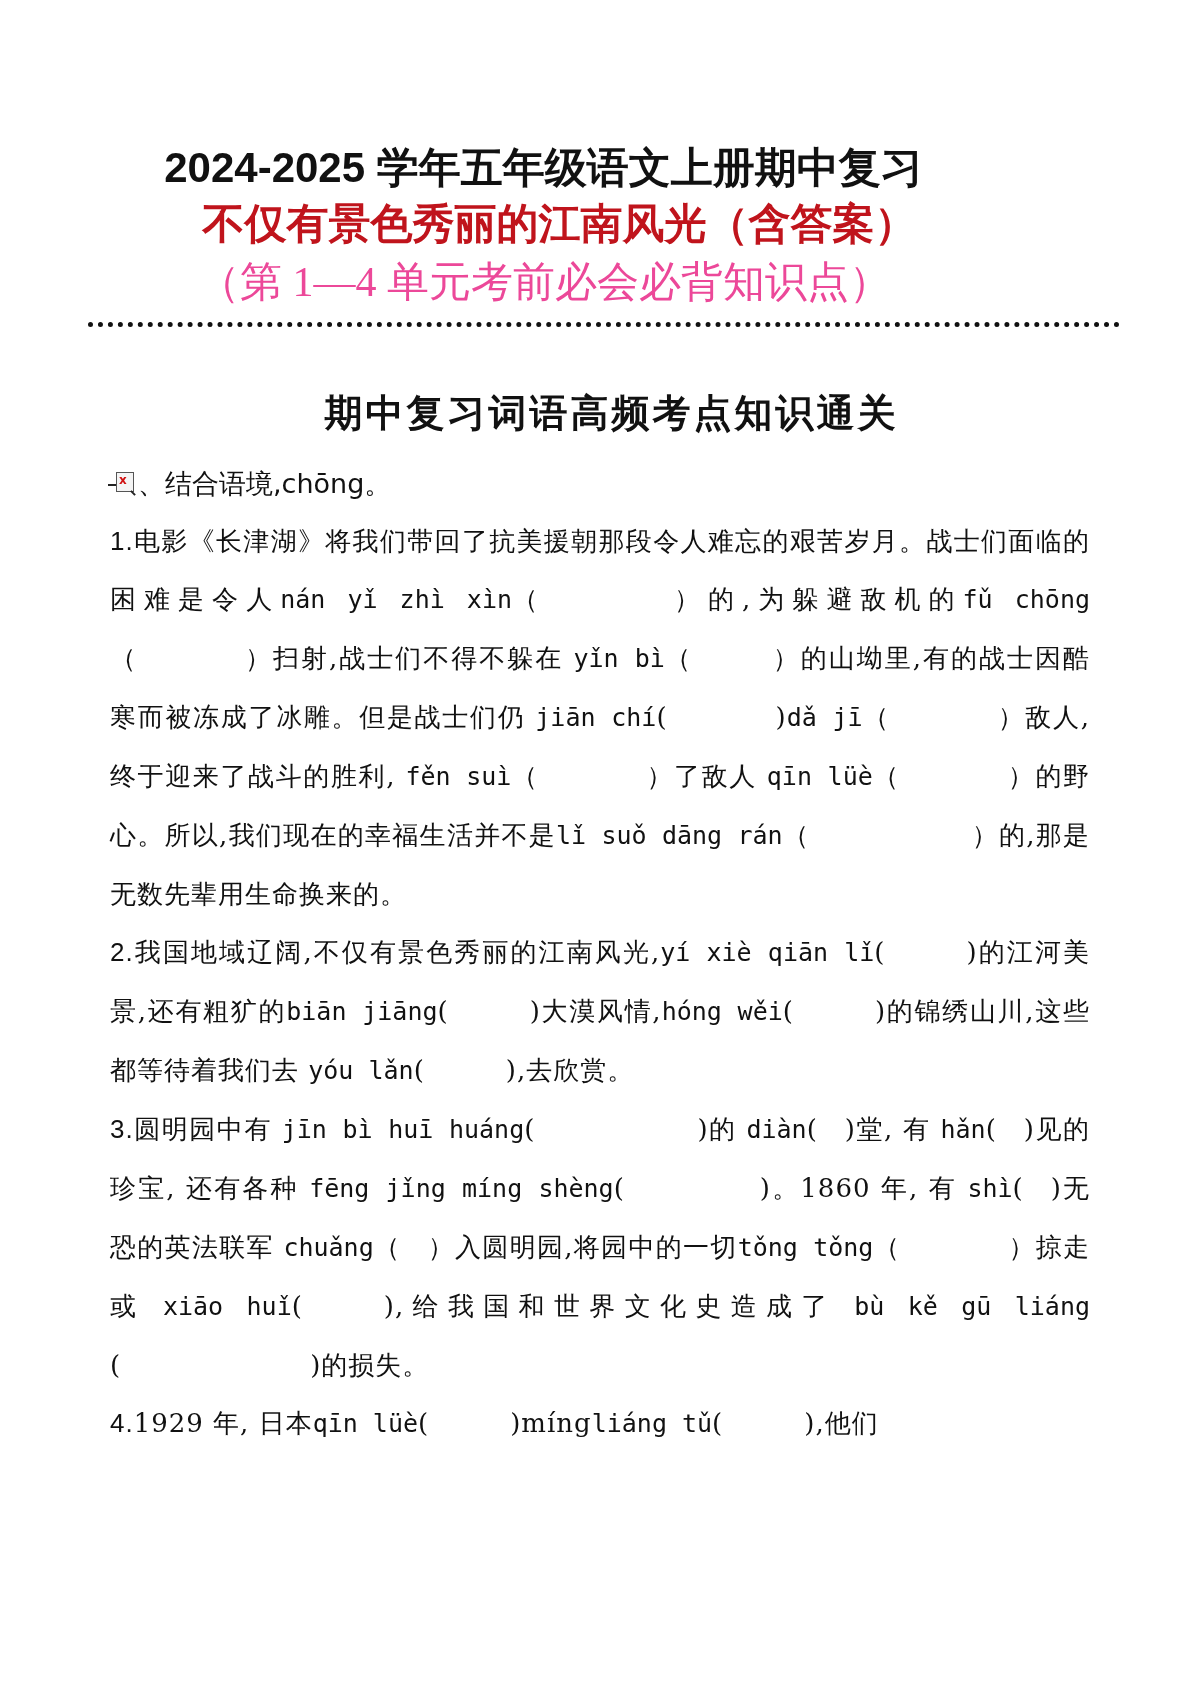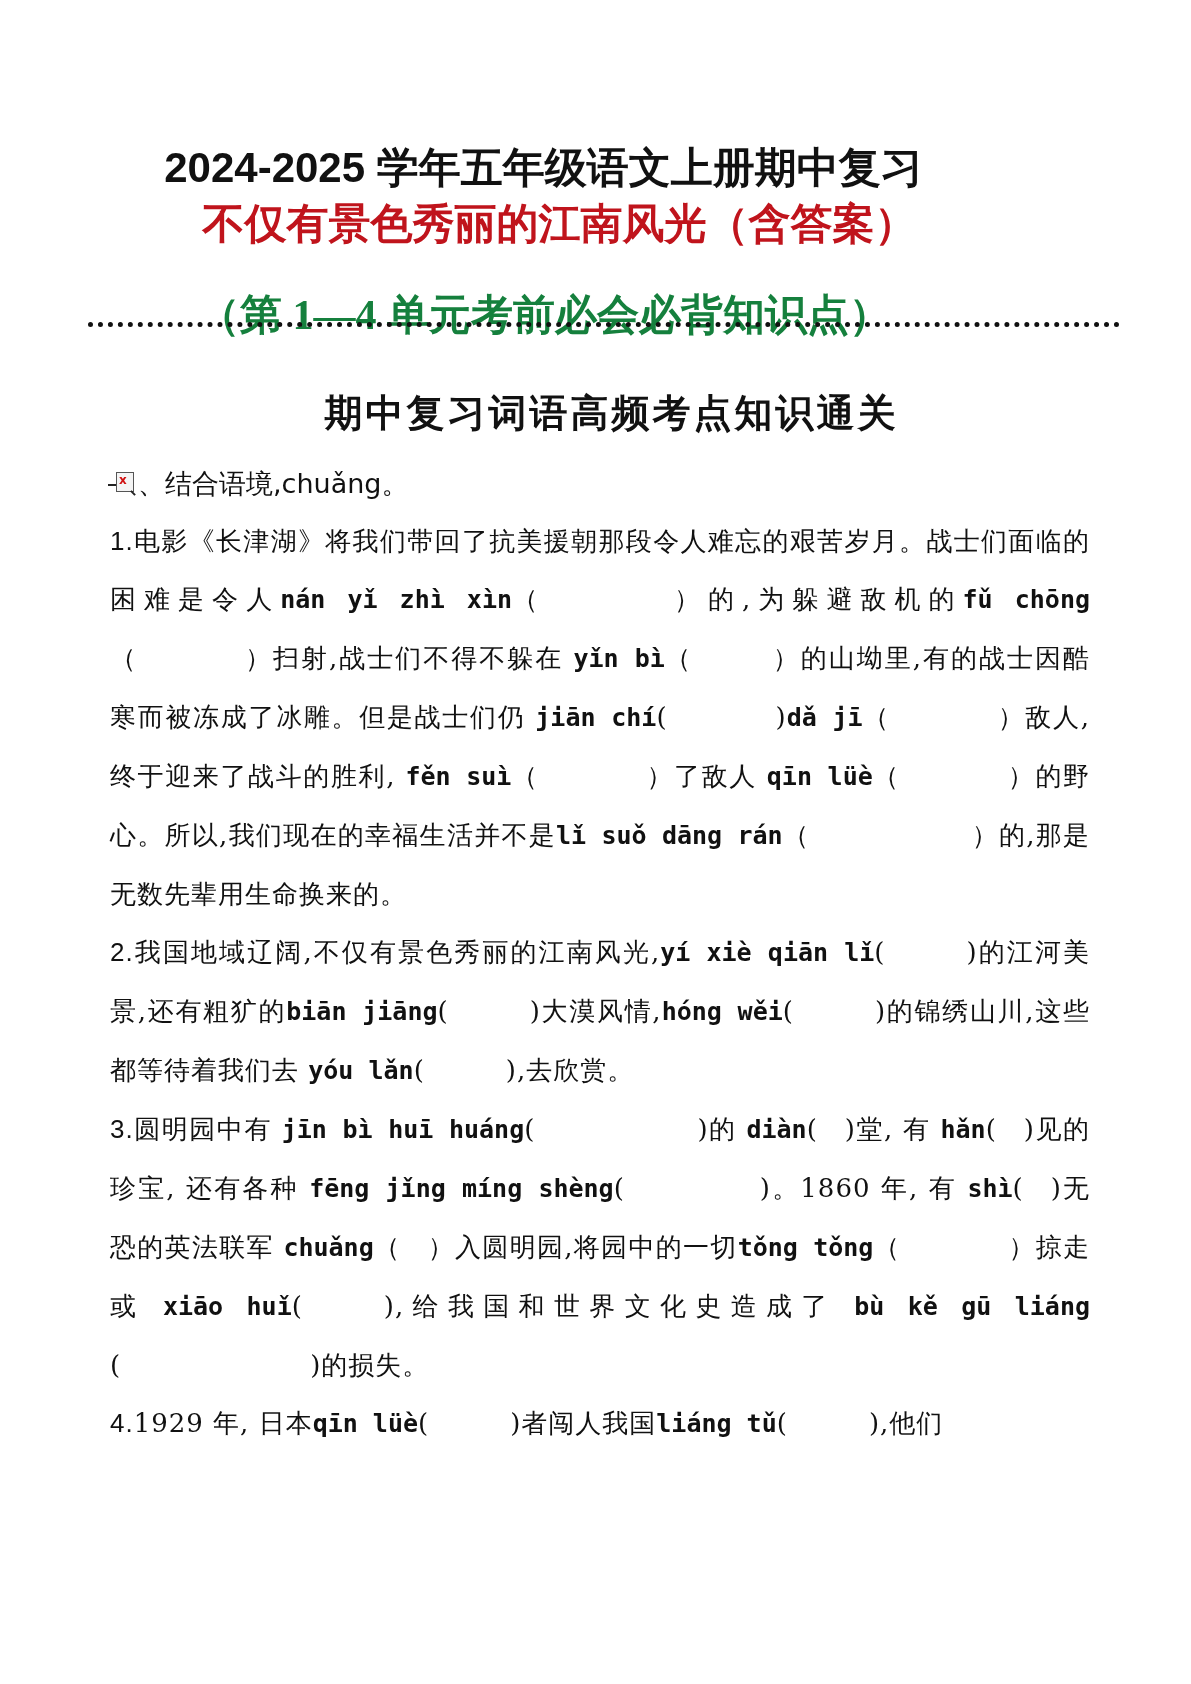--- a/index.html
+++ b/index.html
@@ -1,31 +1,31 @@
 <!DOCTYPE html>
 <html><head>
 <meta charset="utf-8">
 <style>
   html, body { margin:0; padding:0; background:#ffffff; }
   body { width:1191px; height:1684px; position:relative; overflow:hidden; color:#111; }
   .title-block { position:absolute; left:0; top:140px; width:1079px; text-align:center; }
   .title1 { font-family:"Liberation Sans", "DejaVu Sans", sans-serif; font-weight:bold; font-size:42px; line-height:56px; color:#111; letter-spacing:0px; margin-left:8px; }
   .title2 { font-family:"Liberation Sans", "DejaVu Sans", sans-serif; font-weight:bold; font-size:42px; line-height:56px; color:#c0141c; margin-left:40px; }
-  .title3 { font-family:"Liberation Serif", "DejaVu Serif", serif; font-weight:bold; font-size:42px; line-height:60px; color:#15803d; margin-left:10px;margin-top:33px; }
+  .title3 { font-family:"Liberation Serif", "DejaVu Serif", serif; font-weight:normal; font-size:42px; line-height:60px; color:#ec4899; margin-left:10px; }
   .dots { position:absolute; left:88px; top:322px; width:1032px; height:0; border-top:5px dotted #111; }
   .section-title { position:absolute; left:0; top:388px; width:1191px; text-align:center; font-family:"DejaVu Serif", "Liberation Serif", serif; font-weight:bold; font-size:38px; letter-spacing:3px;padding-left:16px; }
   .q-heading { position:absolute; left:108px; top:466px; font-family:"DejaVu Sans", "Liberation Sans", sans-serif; font-size:27px; display:flex; align-items:center; }
   .broken-img { position:relative; width:28px; height:28px; margin-right:2px; }
   .broken-img .box { position:absolute; left:8px; top:2px; width:16px; height:18px; border:1px solid #555; background:#f4f4f4; }
   .broken-img .x { position:absolute; left:11px; top:1px; color:#d01010; font-size:12px; font-weight:bold; line-height:18px; }
   .broken-img .line { position:absolute; left:0; top:14px; width:22px; height:2px; background:#222; }
   .broken-img .tail { position:absolute; left:22px; top:22px; width:6px; height:2px; background:#222; transform:rotate(45deg); }
   .body-text { position:absolute; left:110px; top:512px; width:980px; font-family:"DejaVu Serif", "Liberation Serif", serif; font-size:26px; line-height:58px; text-align:justify; letter-spacing:1px; }
   .body-text p { margin:0; }
-  .py { font-family:"DejaVu Sans Mono", "Liberation Mono", monospace; font-size:25px; letter-spacing:0;font-weight:bold; }
+  .py { font-family:"DejaVu Sans Mono", "Liberation Mono", monospace; font-size:25px; letter-spacing:0; }
   .blank { display:inline-block; }
 </style>
 </head>
 <body>
 
 <div class="title-block">
   <div class="title1">2024-2025 学年五年级语文上册期中复习</div>
   <div class="title2">不仅有景色秀丽的江南风光（含答案）</div>
   <div class="title3">（第 1—4 单元考前必会必背知识点）</div>
 </div>
@@ -34,21 +34,21 @@
 
 <div class="section-title">期中复习词语高频考点知识通关</div>
 
 <div class="q-heading">
   <span class="broken-img">
     <span class="line"></span>
       <span class="box"></span>
       <span class="x">x</span>
       <span class="tail"></span>
   </span>
-  <span>、结合语境,chuǎng。</span>
+  <span>、结合语境,chōng。</span>
 </div>
 
 <div class="body-text" id="body-text">
     <p><span style="font-family: &quot;Liberation Sans&quot;, sans-serif;">1.</span><span>电影《长津湖》将我们带回了抗美援朝那段令人难忘的艰苦岁月。战士们面临的困难是令人</span><span class="py">nán yǐ zhì xìn</span><span class="blank">（　　　　　）</span><span>的,为躲避敌机的</span><span class="py">fǔ chōng</span><span class="blank">（　　　　）</span><span>扫射,战士们不得不躲在 </span><span class="py">yǐn  bì</span><span class="blank">（　　　）</span><span>的山坳里,有的战士因酷寒而被冻成了冰雕。但是战士们仍 </span><span class="py">jiān chí</span><span class="blank">(　　　　)</span><span class="py">dǎ jī</span><span class="blank">（　　　　）</span><span>敌人,终于迎来了战斗的胜利, </span><span class="py">fěn suì</span><span class="blank">（　　　　）</span><span>了敌人 </span><span class="py">qīn lüè</span><span class="blank">（　　　　）</span><span>的野心。所以,我们现在的幸福生活并不是</span><span class="py">lǐ  suǒ dāng rán</span><span class="blank">（　　　　　　）</span><span>的,那是无数先辈用生命换来的。</span></p>
     <p><span style="font-family: &quot;Liberation Sans&quot;, sans-serif;">2.</span><span>我国地域辽阔,不仅有景色秀丽的江南风光,</span><span class="py">yí xiè qiān lǐ</span><span class="blank">(　　　)</span><span>的江河美景,还有粗犷的</span><span class="py">biān jiāng</span><span class="blank">(　　　)</span><span>大漠风情,</span><span class="py">hóng wěi</span><span class="blank">(　　　)</span><span>的锦绣山川,这些都等待着我们去 </span><span class="py">yóu lǎn</span><span class="blank">(　　　)</span><span>,去欣赏。</span></p>
     <p><span style="font-family: &quot;Liberation Sans&quot;, sans-serif;">3.</span><span>圆明园中有 </span><span class="py">jīn bì huī huáng</span><span class="blank">(　　　　　　)</span><span>的 </span><span class="py">diàn</span><span class="blank">(　)</span><span>堂, 有 </span><span class="py">hǎn</span><span class="blank">(　)</span><span>见的珍宝, 还有各种 </span><span class="py">fēng jǐng míng shèng</span><span class="blank">(　　　　　)</span><span>。1860 年, 有 </span><span class="py">shì</span><span class="blank">(　)</span><span>无恐的英法联军 </span><span class="py">chuǎng</span><span class="blank">（　）</span><span>入圆明园,将园中的一切</span><span class="py">tǒng tǒng</span><span class="blank">（　　　　）</span><span>掠走或 </span><span class="py">xiāo huǐ</span><span class="blank">(　　　)</span><span>,给我国和世界文化史造成了 </span><span class="py">bù kě gū liáng</span><span class="blank">(　　　　　　　)</span><span>的损失。</span></p>
-    <p><span style="font-family: &quot;Liberation Sans&quot;, sans-serif;">4.</span><span>1929 年, 日本</span><span class="py">qīn lüè</span><span class="blank">(　　　)</span><span>者闯人我国</span><span class="py">liáng tǔ</span><span class="blank">(　　　)</span><span>,他们</span></p>
+    <p><span style="font-family: &quot;Liberation Sans&quot;, sans-serif;">4.</span><span>1929 年, 日本</span><span class="py">qīn lüè</span><span class="blank">(　　　)</span><span>míng</span><span class="py">liáng tǔ</span><span class="blank">(　　　)</span><span>,他们</span></p>
   </div>
 
 </body></html>

